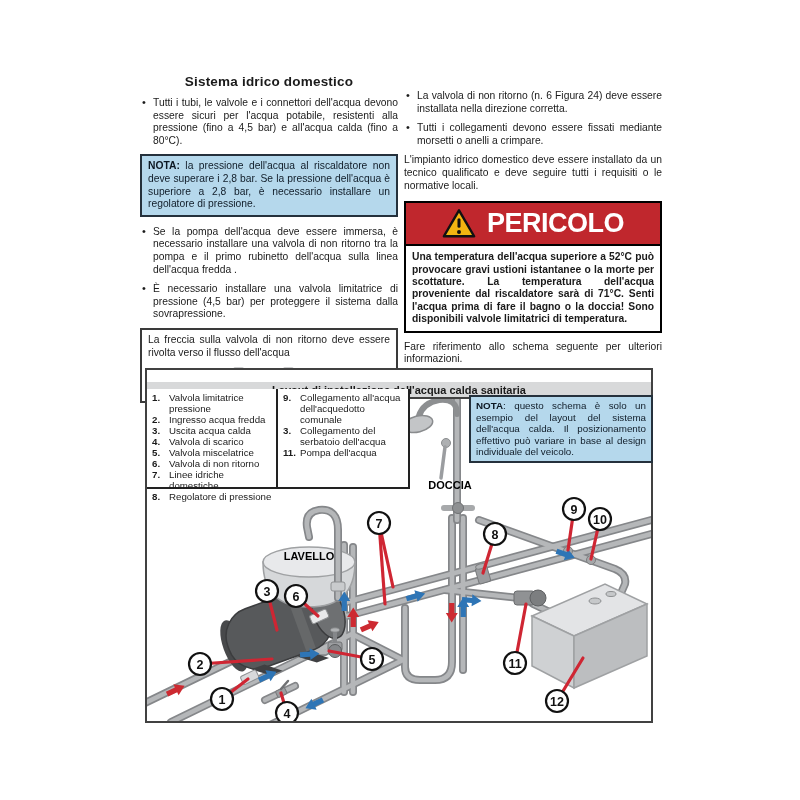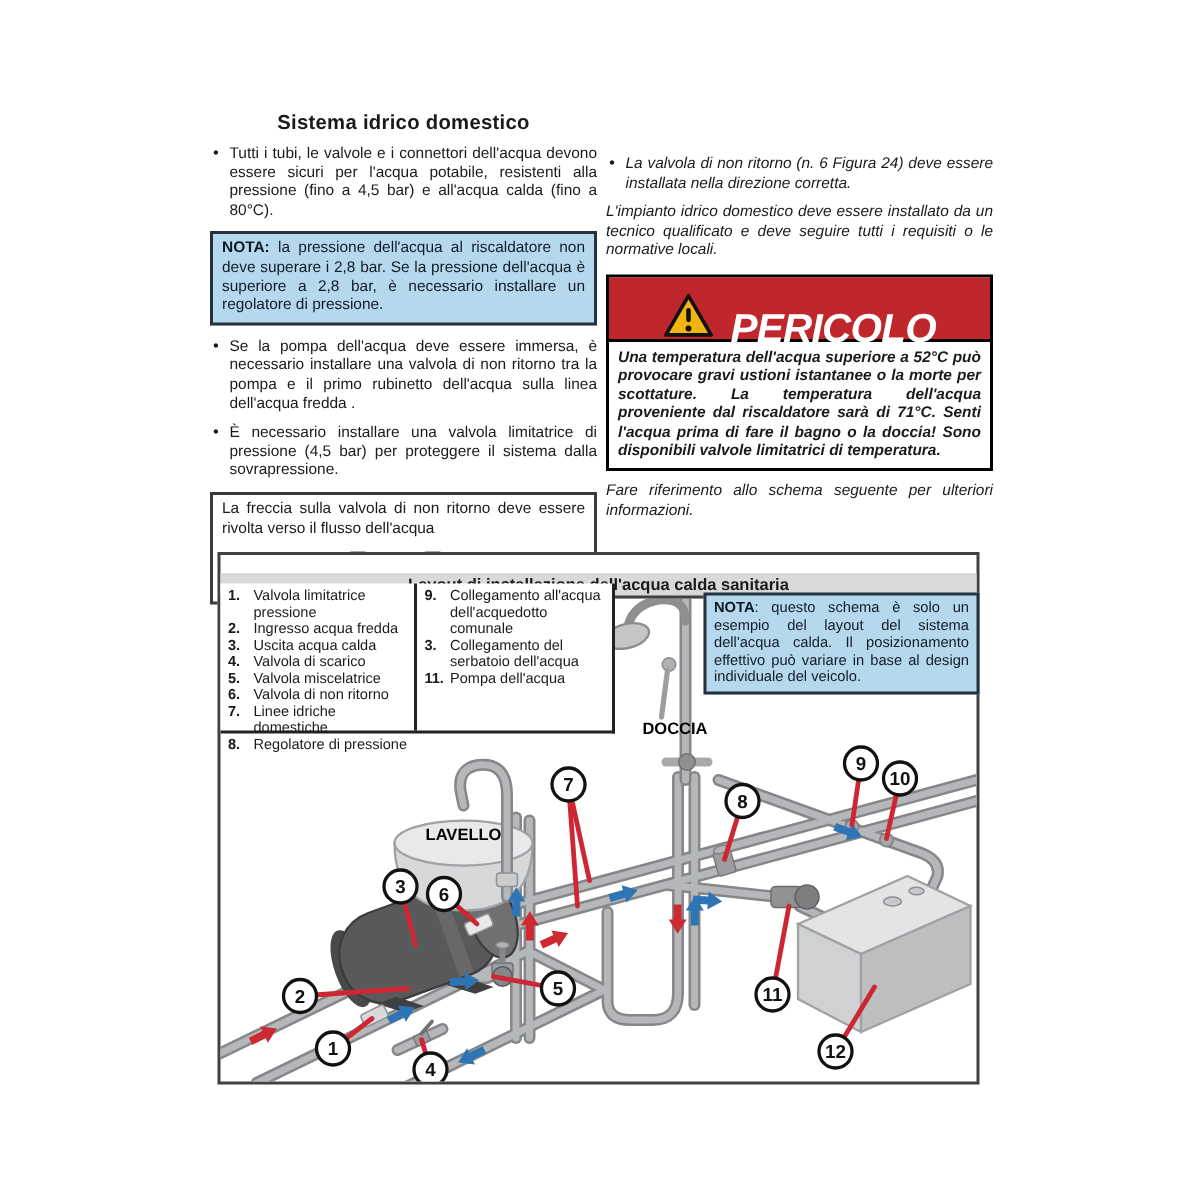--- a/index.html
+++ b/index.html
@@ -5,37 +5,37 @@
   * { margin:0; padding:0; box-sizing:border-box; }
   html,body { background:#fff; }
   body { font-family:"Liberation Sans","DejaVu Sans",sans-serif; color:#1a1a1a; }
   #page { position:relative; width:668px; height:800px; background:#fff; overflow:hidden; }
 
   .page-title { position:absolute; left:140px; top:74px; width:258px; text-align:center;
     font-size:13.5px; font-weight:bold; letter-spacing:.2px; }
 
   .col { position:absolute; width:258px; font-size:10.3px; line-height:12.6px; text-align:justify; }
   .col-left  { left:140px; top:97px; }
-  .col-right { left:404px; top:104px;font-style:italic; }
+  .col-right { left:404px; top:90px; }
 
   .bullet { position:relative; padding-left:13px; margin-bottom:7px; }
   .bullet::before { content:"•"; position:absolute; left:2px; top:-1px; font-size:11px; }
 
   .nota-box { background:#b5d8ec; border:2px solid #25313c; padding:4px 6px; margin:2px 0 9px 0;
     color:#101c28; }
   .nota-box b { color:#0c1722; }
 
   .valve-note { border:2px solid #3a3a3a; padding:4px 6px 2px 6px; margin-top:2px; }
   .valve-note .vn-text { margin-bottom:4px; }
   .valve-note svg { display:block; width:100%; height:36px; }
 
   .plain-para { margin-bottom:9px; }
 
   .danger-box { border:2px solid #000; margin:4px 0 8px 0; }
-  .danger-head { background:#c0272d; height:41px; display:flex; align-items:flex-end; justify-content:center; gap:11px; }
+  .danger-head { background:#c0272d; height:41px; display:flex; align-items:center; justify-content:center; gap:11px; }
   .danger-title { color:#fff; font-weight:bold; font-size:27px; letter-spacing:-.5px; }
   .danger-body { border-top:2px solid #000; background:#fff; padding:5px 6px; font-weight:bold;
     font-size:10.3px; line-height:12.4px; text-align:justify; }
 
   .layout-box { position:absolute; left:145px; top:368px; width:508px; height:355px;
     border:2px solid #414141; background:#fff; }
   .layout-head { position:absolute; left:0; top:12px; width:100%; height:17px; background:#d8d9da;
     border-bottom:2px solid #414141; text-align:center; font-weight:bold; font-size:11px; line-height:17px; }
   .diagram-svg { position:absolute; left:0; top:0; width:504px; height:351px; }
 
@@ -92,20 +92,21 @@
         <ellipse cx="116" cy="17" rx="22" ry="11.5" fill="none" stroke="#c4161c" stroke-width="2.6"></ellipse>
         <path d="M129,13.5 L114,13.5 L114,9 L101,17 L114,25 L114,20.5 L129,20.5 Z" fill="#1a1a1a"></path>
         <path d="M52,13.5 L36,13.5 L36,9 L24,17 L36,25 L36,20.5 L52,20.5 Z" fill="#2e75b6"></path>
         <path d="M208,13.5 L192,13.5 L192,9 L180,17 L192,25 L192,20.5 L208,20.5 Z" fill="#2e75b6"></path>
       </svg>
     </div>
   </div>
 
   <div class="col col-right">
     <div class="bullet">La valvola di non ritorno (n. 6 Figura 24) deve essere installata nella direzione corretta.</div>
+    <div class="bullet">Tutti i collegamenti devono essere fissati mediante morsetti o anelli a crimpare.</div>
     <div class="plain-para">L'impianto idrico domestico deve essere installato da un tecnico qualificato e deve seguire tutti i requisiti o le normative locali.</div>
 
     <div class="danger-box">
       <div class="danger-head">
         <svg width="34" height="31" viewBox="0 0 36 32">
           <path d="M18 2 L34 29.5 L2 29.5 Z" fill="#f2b411" stroke="#111" stroke-width="2.6" stroke-linejoin="round"></path>
           <rect x="16.4" y="10.5" width="3.2" height="10" rx="1.6" fill="#111"></rect>
           <circle cx="18" cy="25" r="2.1" fill="#111"></circle>
         </svg>
         <span class="danger-title">PERICOLO</span>

